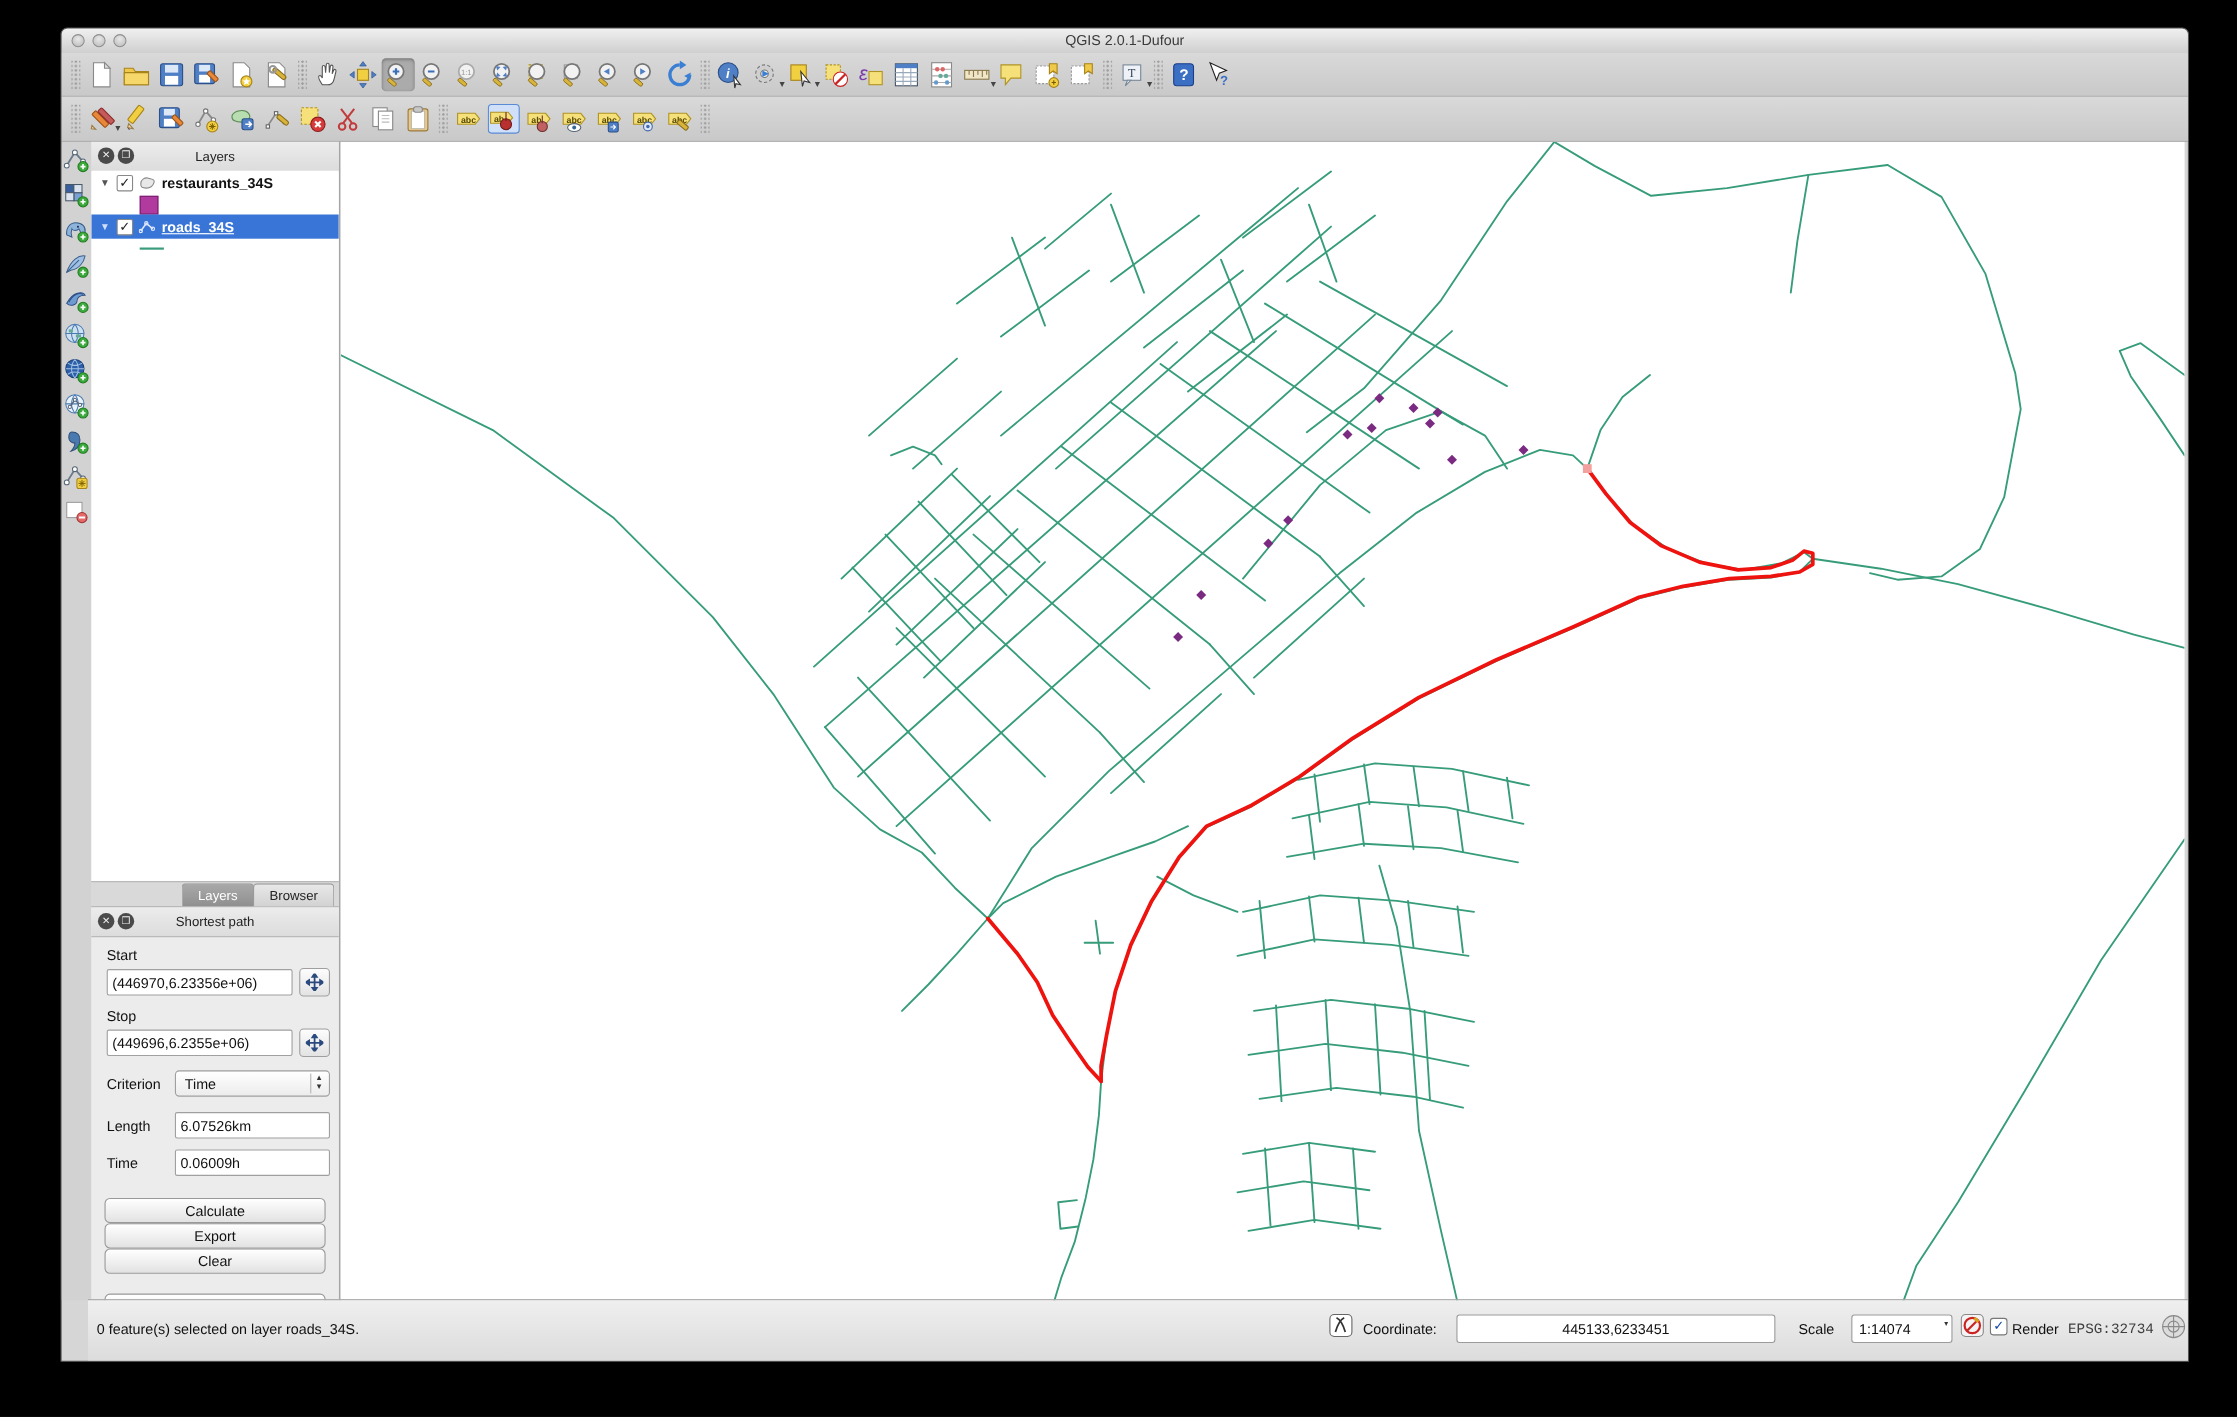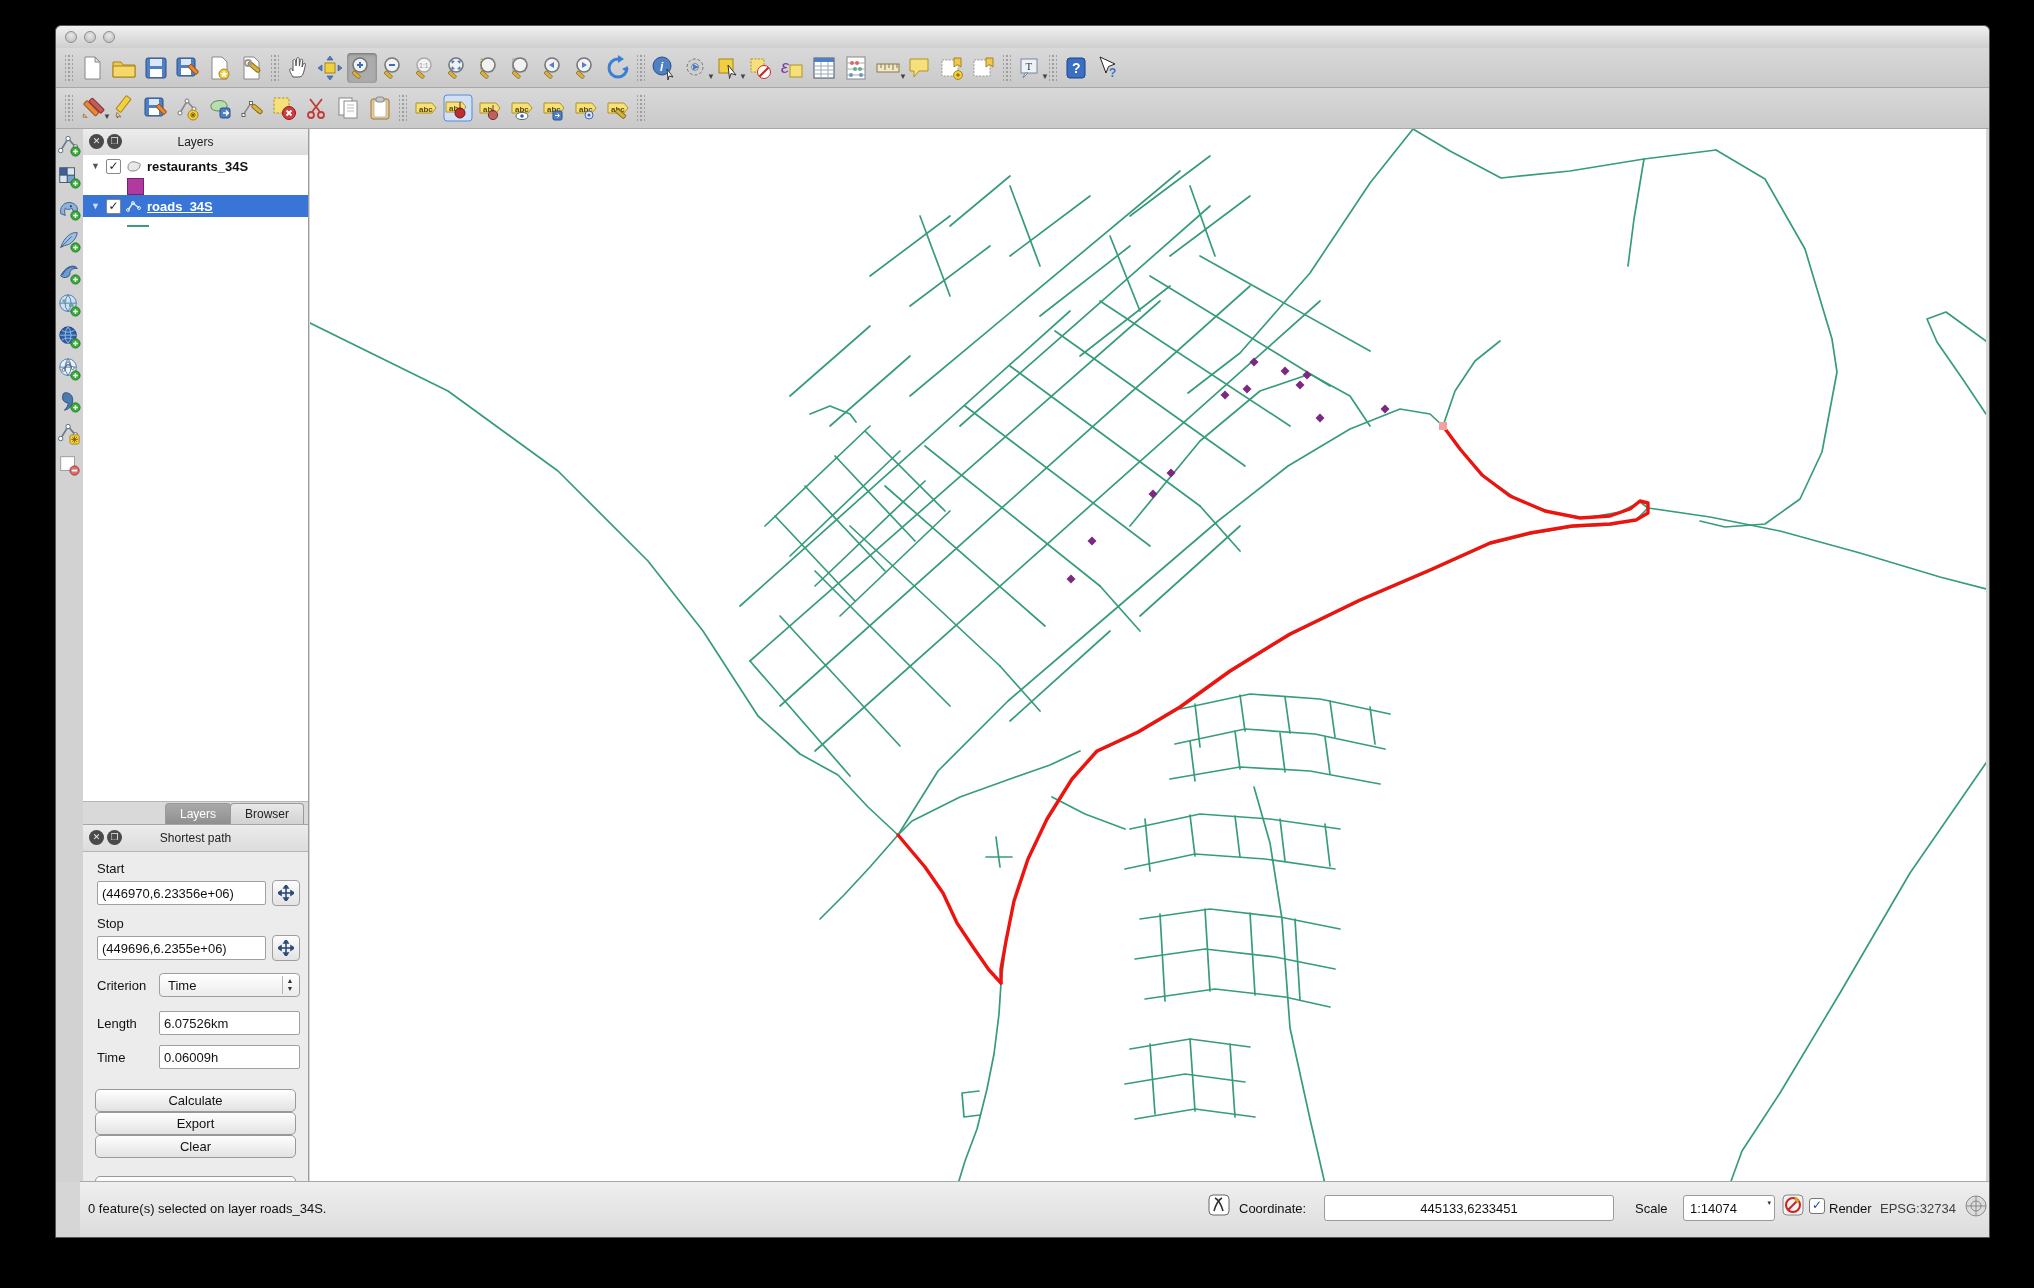--- a/index.html
+++ b/index.html
@@ -72,30 +72,31 @@
   
   #status{position:absolute;left:0;right:0;bottom:0;height:55px;background:linear-gradient(#efefef,#dcdcdc);
     border-top:1px solid #a9a9a9;font-size:13px;color:#111;margin-left:24px;}
   #status .msg{position:absolute;left:8px;top:19px;}
   .st{position:absolute;top:19px;}
   .stbox{position:absolute;top:13px;height:26px;background:#fff;border:1px solid #9b9b9b;border-radius:3px;
     display:flex;align-items:center;justify-content:center;font-size:13px;box-sizing:border-box;}
   .sticon{position:absolute;top:12px;}
   #render-cb{position:absolute;top:16px;width:14px;height:14px;background:#fff;border:1px solid #777;border-radius:3px;
     font-size:12px;line-height:13px;text-align:center;color:#1346a8;}
-  .epsg{color:#3f3f3f;}
+  .epsg{color:#3f3f3f;font-family:Liberation Mono, monospace;}
 </style>
 </head>
 <body>
 
 <div id="window">
   <div id="titlebar">
     <div class="tl" style="left:9px"></div>
     <div class="tl" style="left:28px"></div>
     <div class="tl" style="left:47px"></div>
+    <div id="title">QGIS 2.0.1-Dufour</div>
   </div>
 
   <div id="toolbar1" class="toolbar">
       <div class="tbsep"></div>
       <div class="tbi">
         <svg width="26" height="26" viewBox="0 0 26 26">
           <path d="M6 2h10l5 5v17H6z" fill="#fff" stroke="#888"></path>
           <path d="M16 2l5 5h-5z" fill="#ddd" stroke="#888"></path>
         </svg>
       </div>

